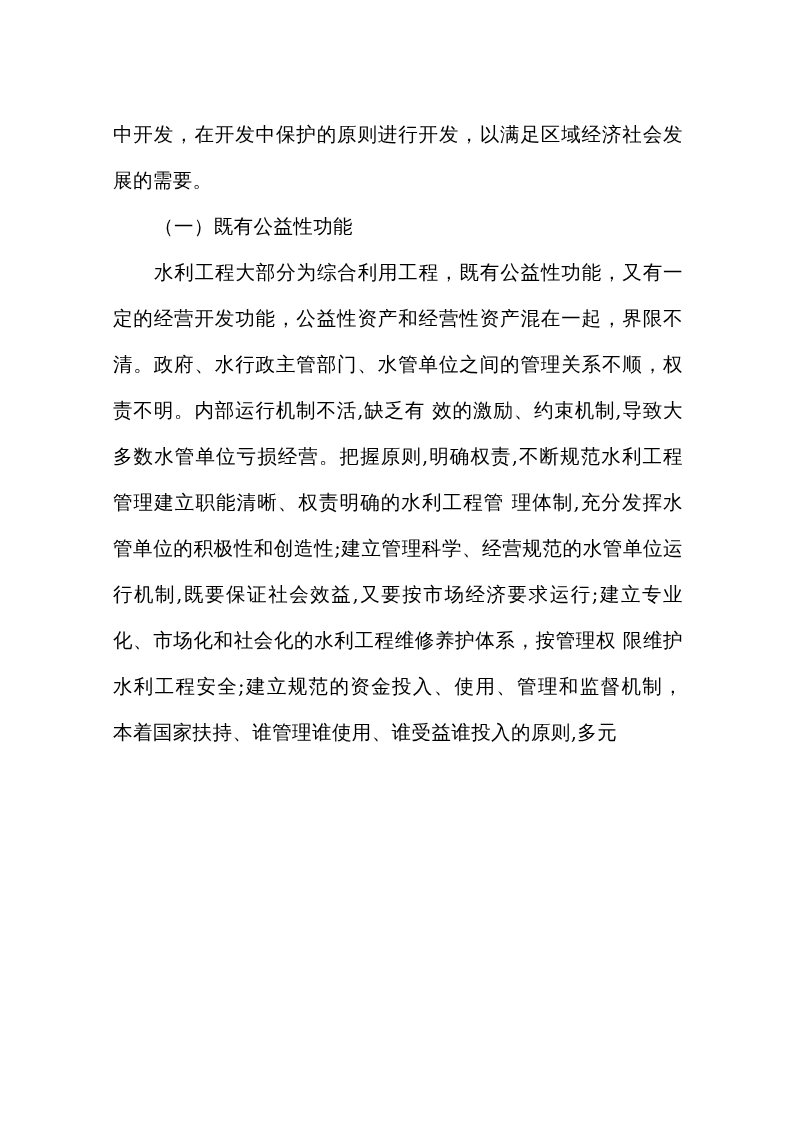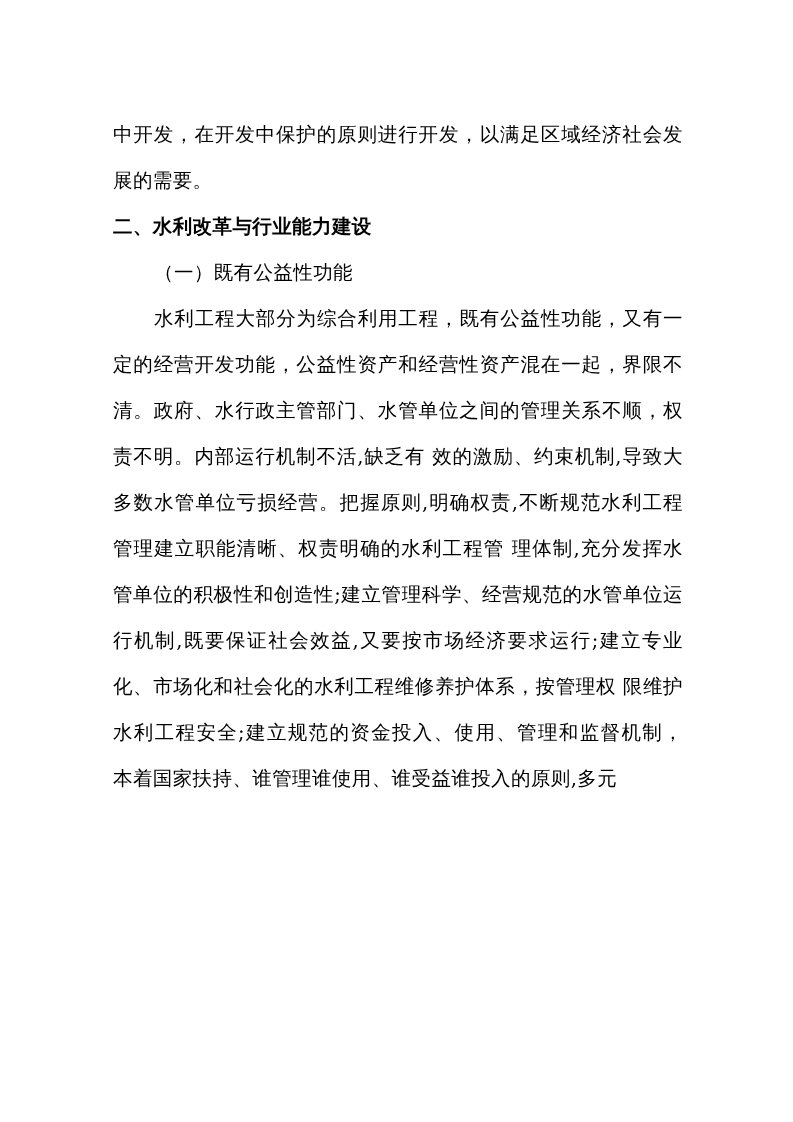--- a/index.html
+++ b/index.html
@@ -56,21 +56,20 @@
 </style>
 </head>
 <body>
 
 <div class="page">
   <div class="content">
 
     <p class="body">中开发，在开发中保护的原则进行开发，以满足区域经济社会发展的需要。</p>
 
 
-    <h2 class="heading">二、水利改革与行业能力建设</h2>
 
     <p class="indent">（一）既有公益性功能</p>
 
     <p class="indent">水利工程大部分为综合利用工程，既有公益性功能，又有一定的经营开发功能，公益性资产和经营性资产混在一起，界限不清。政府、水行政主管部门、水管单位之间的管理关系不顺，权责不明。内部运行机制不活,缺乏有 效的激励、约束机制,导致大多数水管单位亏损经营。把握原则,明确权责,不断规范水利工程管理建立职能清晰、权责明确的水利工程管 理体制,充分发挥水管单位的积极性和创造性;建立管理科学、经营规范的水管单位运行机制,既要保证社会效益,又要按市场经济要求运行;建立专业化、市场化和社会化的水利工程维修养护体系，按管理权 限维护水利工程安全;建立规范的资金投入、使用、管理和监督机制， 本着国家扶持、谁管理谁使用、谁受益谁投入的原则,多元</p>
 
   </div>
 
   <div class="page-number">125</div>
 </div>
 

